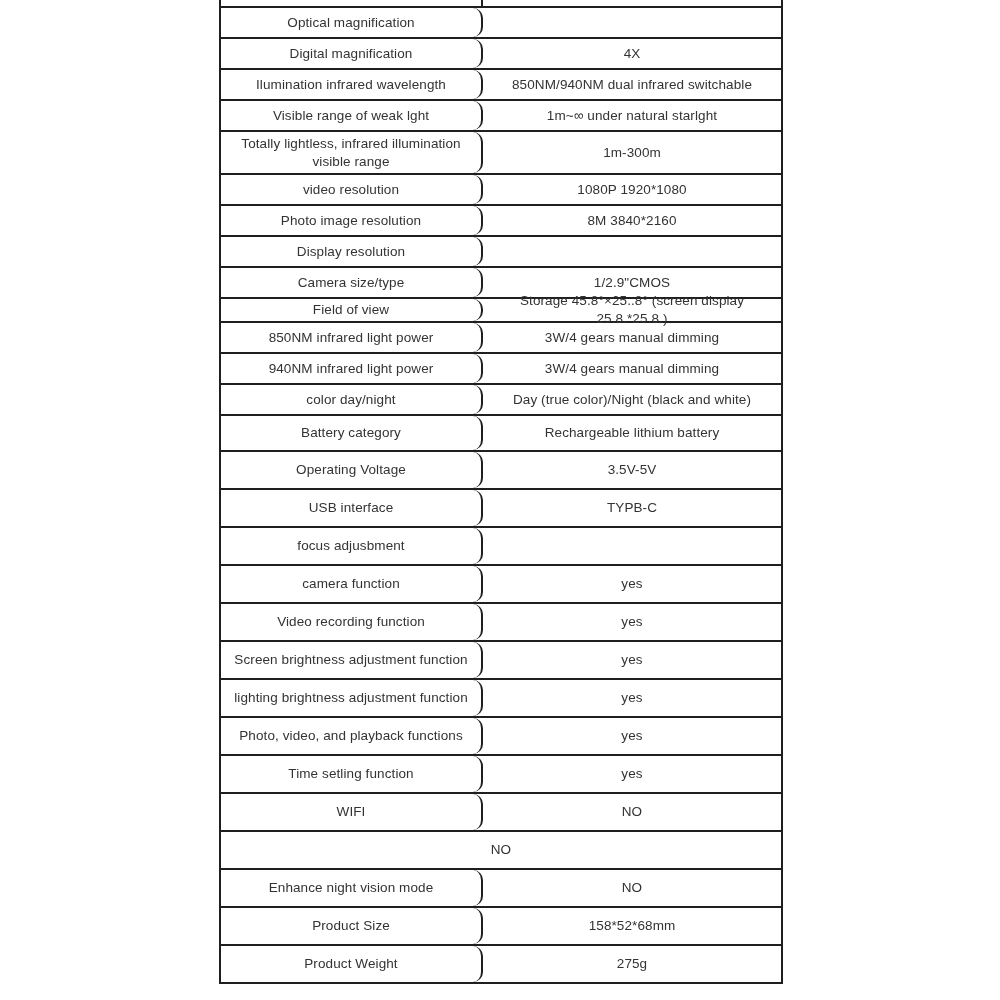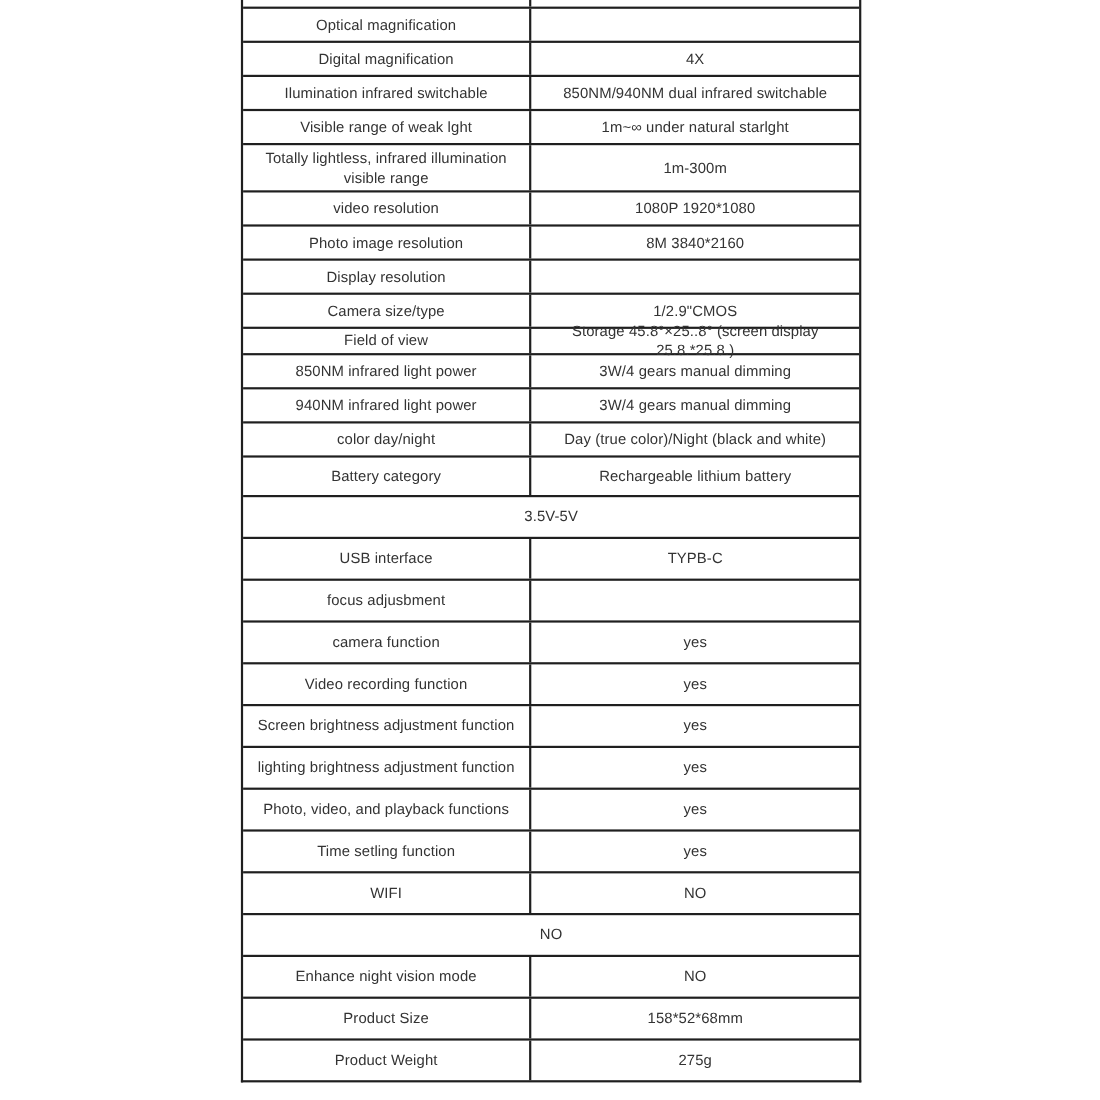--- a/index.html
+++ b/index.html
@@ -50,20 +50,21 @@
 
   .cell{
     display:flex;
     align-items:center;
     justify-content:center;
     text-align:center;
     padding:1px 5px;
     font-size:13.5px;
     line-height:1.3;
     letter-spacing:0.1px;
+    border-radius:10px;
   }
   .cell.label{
     width:262px;
     flex:none;
     border-right:2px solid var(--border);
   }
   .cell.value{ flex:1; }
 </style>
 </head>
 <body>
@@ -75,21 +76,21 @@
   </div>
   <div class="rows">
       <div class="row">
         <div class="cell label">Optical magnification</div>
       </div>
       <div class="row">
         <div class="cell label">Digital magnification</div>
         <div class="cell value">4X</div>
       </div>
       <div class="row">
-        <div class="cell label">Ilumination infrared switchable</div>
+        <div class="cell label">Ilumination infrared wavelength</div>
         <div class="cell value">850NM/940NM dual infrared switchable</div>
       </div>
       <div class="row">
         <div class="cell label">Visible range of weak lght</div>
         <div class="cell value">1m~∞ under natural starlght</div>
       </div>
       <div class="row">
         <div class="cell label">Totally lightless, infrared illumination visible range</div>
         <div class="cell value">1m-300m</div>
       </div>
@@ -122,20 +123,21 @@
       </div>
       <div class="row">
         <div class="cell label">color day/night</div>
         <div class="cell value">Day (true color)/Night (black and white)</div>
       </div>
       <div class="row">
         <div class="cell label">Battery category</div>
         <div class="cell value">Rechargeable lithium battery</div>
       </div>
       <div class="row">
+        <div class="cell label">Operating Voltage</div>
         <div class="cell value">3.5V-5V</div>
       </div>
       <div class="row">
         <div class="cell label">USB interface</div>
         <div class="cell value">TYPB-C</div>
       </div>
       <div class="row">
         <div class="cell label">focus adjusbment</div>
       </div>
       <div class="row">

